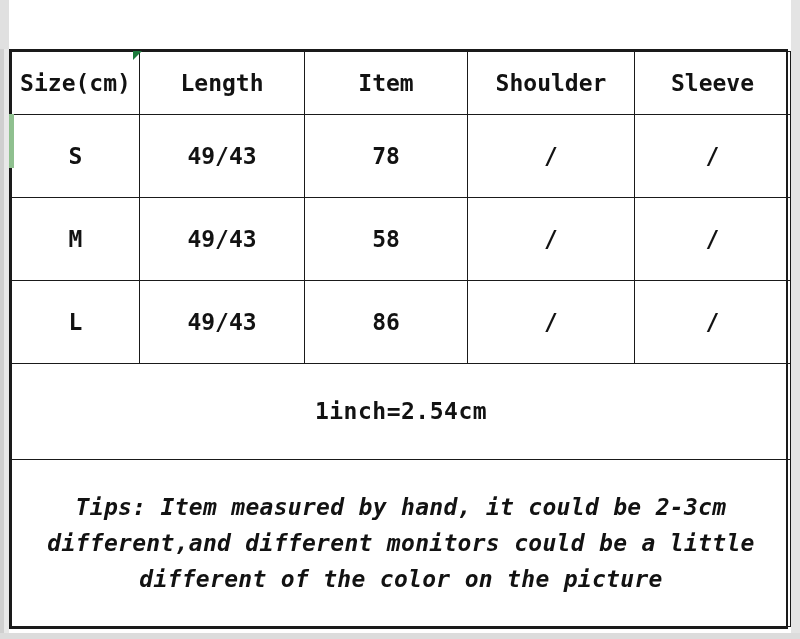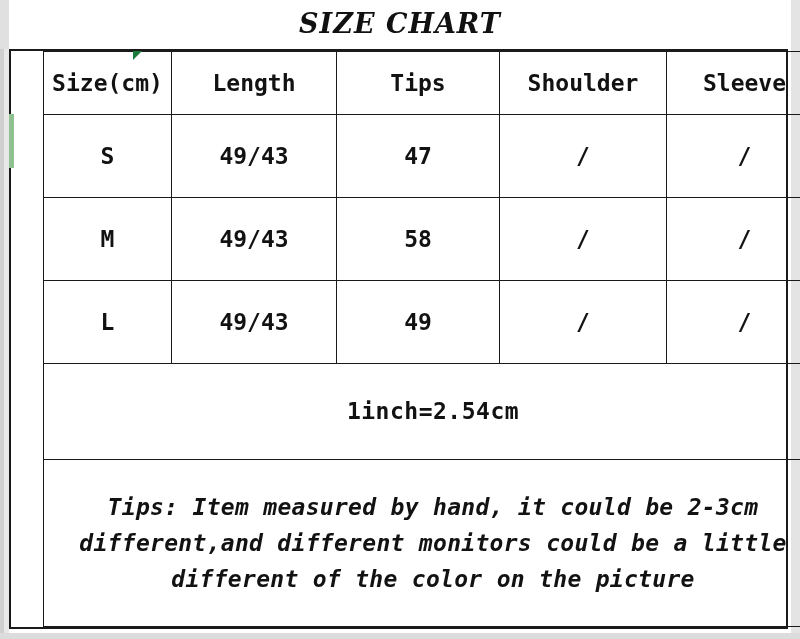--- a/index.html
+++ b/index.html
@@ -48,21 +48,20 @@
 
   #table-wrap {
     position: absolute;
     left: 9px;
     top: 49px;
     width: 779px;
     height: 580px;
     border: 2.5px solid #1a1a1a;
     box-sizing: border-box;
     background: #ffffff;
-    padding-left: 32px;
   }
 
   table.size-table {
     width: 100%;
     height: 100%;
     border-collapse: collapse;
     table-layout: fixed;
   }
 
   table.size-table td,
@@ -134,59 +133,58 @@
 <body>
 
 <div id="page">
 
   <div class="edge-strip edge-left"></div>
   <div class="edge-strip edge-left2"></div>
   <div class="edge-strip edge-right"></div>
   <div class="edge-strip edge-bottom"></div>
   <div class="edge-strip edge-top-left"></div>
 
-  <div id="title">SIZE CHART</div>
 
   <div id="table-wrap">
     <table class="size-table">
       <colgroup>
         <col class="c-size">
         <col class="c-length">
         <col class="c-bust">
         <col class="c-shoulder">
         <col class="c-sleeve">
       </colgroup>
       <thead>
         <tr class="head-row">
           <th>Size(cm)</th>
           <th>Length</th>
-          <th>Tips</th>
+          <th>Item</th>
           <th>Shoulder</th>
           <th>Sleeve</th>
         </tr>
       </thead>
       <tbody>
         <tr class="data-row">
           <td>S</td>
           <td>49/43</td>
-          <td>47</td>
+          <td>78</td>
           <td>/</td>
           <td>/</td>
         </tr>
         <tr class="data-row">
           <td>M</td>
           <td>49/43</td>
           <td>58</td>
           <td>/</td>
           <td>/</td>
         </tr>
         <tr class="data-row">
           <td>L</td>
           <td>49/43</td>
-          <td>49</td>
+          <td>86</td>
           <td>/</td>
           <td>/</td>
         </tr>
         <tr class="inch-row">
           <td class="inch-cell" colspan="5">1inch=2.54cm</td>
         </tr>
         <tr class="tips-row">
           <td class="tips-cell" colspan="5">
             <span class="tips-line">Tips: Item measured by hand, it could be 2-3cm</span>
             <span class="tips-line">different,and different monitors could be a little</span>

